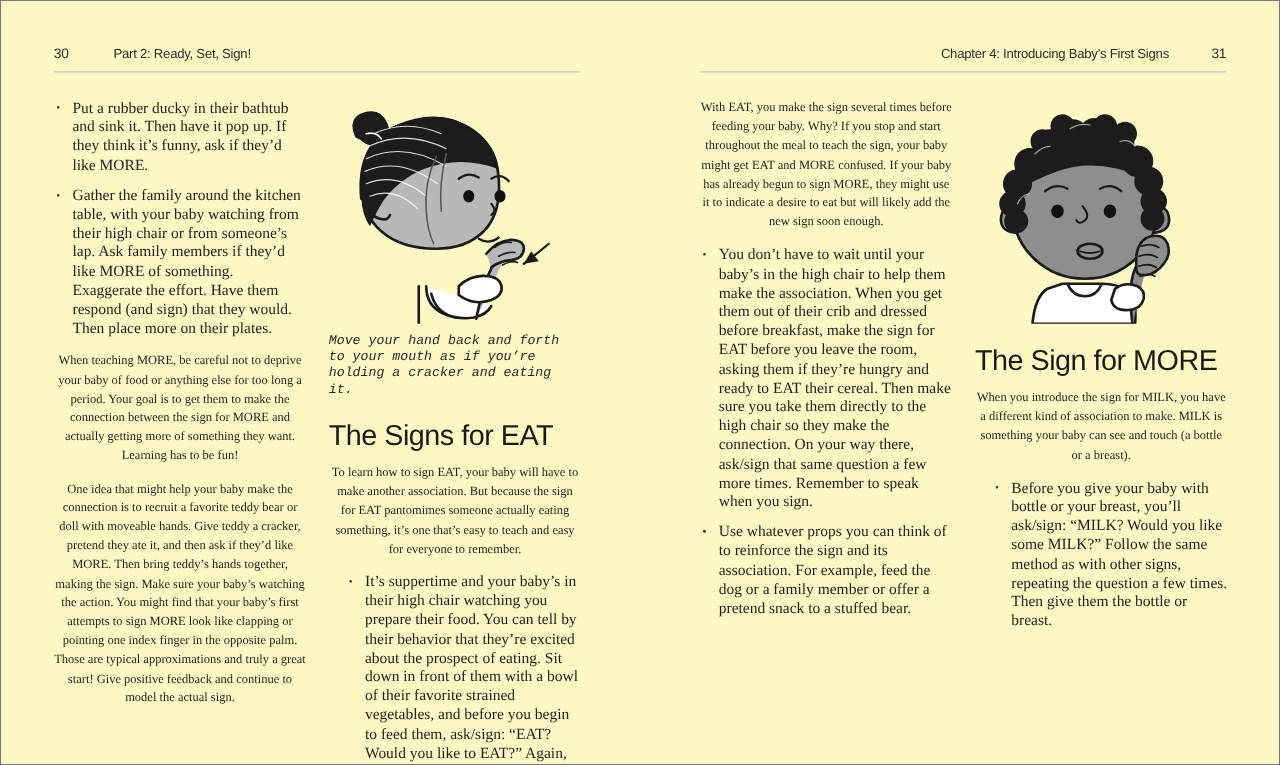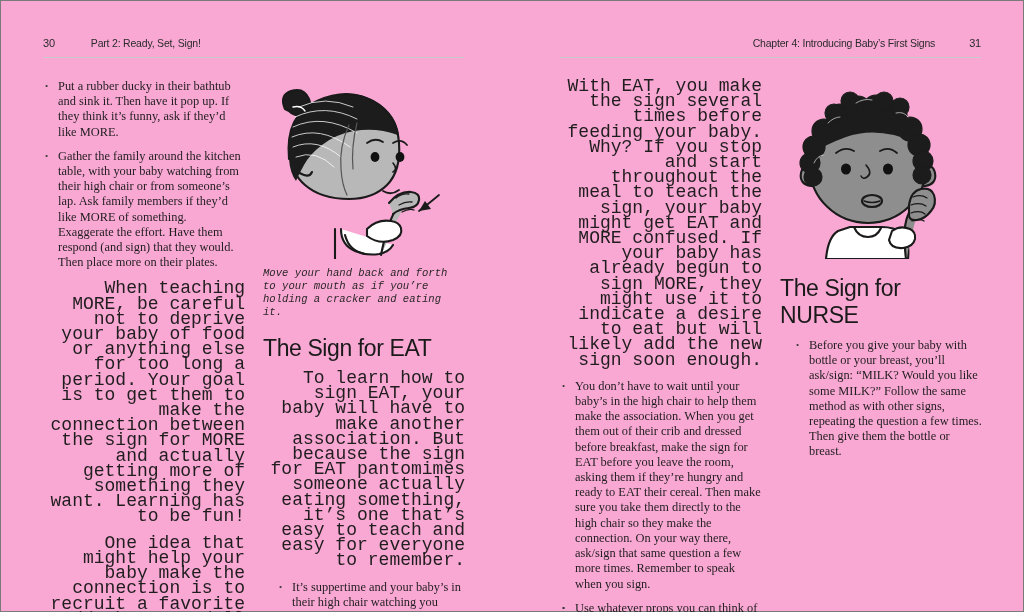--- a/index.html
+++ b/index.html
@@ -24,21 +24,21 @@
     border: 1px solid #7a7a7a;
     background: #ffffff;
     display: flex;
   }
 
   .page {
     position: relative;
     width: 511px;
     height: 610px;
     box-sizing: border-box;
-    background: #f9a8d4;
+    background: #fef9c3;
   }
 
   
   .runhead {
     position: absolute;
     top: 36px;
     font-family: "Liberation Sans", sans-serif;
     font-size: 10.5px;
     letter-spacing: -0.2px;
     color: #2b2b2b;
@@ -70,24 +70,24 @@
   .page-right .cols { left: 48px;  width: 423px; }
 
   .col {
     width: 202px;
     box-sizing: border-box;
   }
 
   
   p.body {
     margin: 0 0 11px 0;
-    font-family: Liberation Mono, monospace;
-    font-size: 18px;
+    font-family: Liberation Serif, serif;
+    font-size: 10px;
     line-height: 15.2px;
-    text-align: right;
+    text-align: center;
     color: #201d1e;
     hyphens: none;
   }
   p.body.tight { margin-bottom: 0; }
 
   ul.bullets {
     list-style: none;
     margin: 0 0 11px 0;
     padding: 0;
   }
@@ -233,21 +233,21 @@
               <path d="M104 150 q10 -10 24 -8 q8 1 10 7 q2 8 -8 12 q-14 5 -26 -4 Z" fill="#ffffff"></path>
 
               <path d="M176 116 q-12 10 -20 16" fill="none" stroke-width="1.8"></path>
               <path d="M156 132 l12 -2 l-6 -8 Z" fill="#1a1a1a" stroke="none"></path>
             </g>
           </svg>
         </div>
 
         <p class="caption">Move your hand back and forth to your mouth as if you’re holding a cracker and eating it.</p>
 
-        <h2 class="sect">The Sign for EAT</h2>
+        <h2 class="sect">The Signs for EAT</h2>
         <p class="body">To learn how to sign EAT, your baby will have to make another association. But because the sign for EAT pantomimes someone actually eating something, it’s one that’s easy to teach and easy for everyone to remember.</p>
 
         <ul class="bullets indent last">
           <li>
             <span class="dot">•</span>
             <span>It’s suppertime and your baby’s in their high chair watching you prepare their food. You can tell by their behavior that they’re excited about the prospect of eating. Sit down in front of them with a bowl of their favorite strained vegetables, and before you begin to feed them, ask/sign: “EAT? Would you like to EAT?” Again, keep your voice upbeat and make sure to smile. By the way, did you notice the difference between EAT and MORE?</span>
           </li>
         </ul>
       </div>
     </div>
@@ -339,21 +339,22 @@
               <path d="M131 126 q9 -3 15 1" fill="none" stroke-width="1.3"></path>
               <path d="M131 134 q9 -3 14 1" fill="none" stroke-width="1.3"></path>
               <path d="M132 142 q8 -3 12 0" fill="none" stroke-width="1.3"></path>
 
               <path d="M112 152 q8 -6 18 -2 q6 3 5 10 q-2 8 -12 9 q-12 1 -14 -8 Z" fill="#ffffff"></path>
             </g>
           </svg>
         </div>
 
 
-        <h2 class="sect">The Sign for NURSE</h2>
+        <h2 class="sect">The Sign for MORE</h2>
+        <p class="body">When you introduce the sign for MILK, you have a different kind of association to make. MILK is something your baby can see and touch (a bottle or a breast).</p>
 
         <ul class="bullets indent last">
           <li>
             <span class="dot">•</span>
             <span>Before you give your baby with bottle or your breast, you’ll ask/sign: “MILK? Would you like some MILK?” Follow the same method as with other signs, repeating the question a few times. Then give them the bottle or breast.</span>
           </li>
 
         </ul>
       </div>
     </div>

